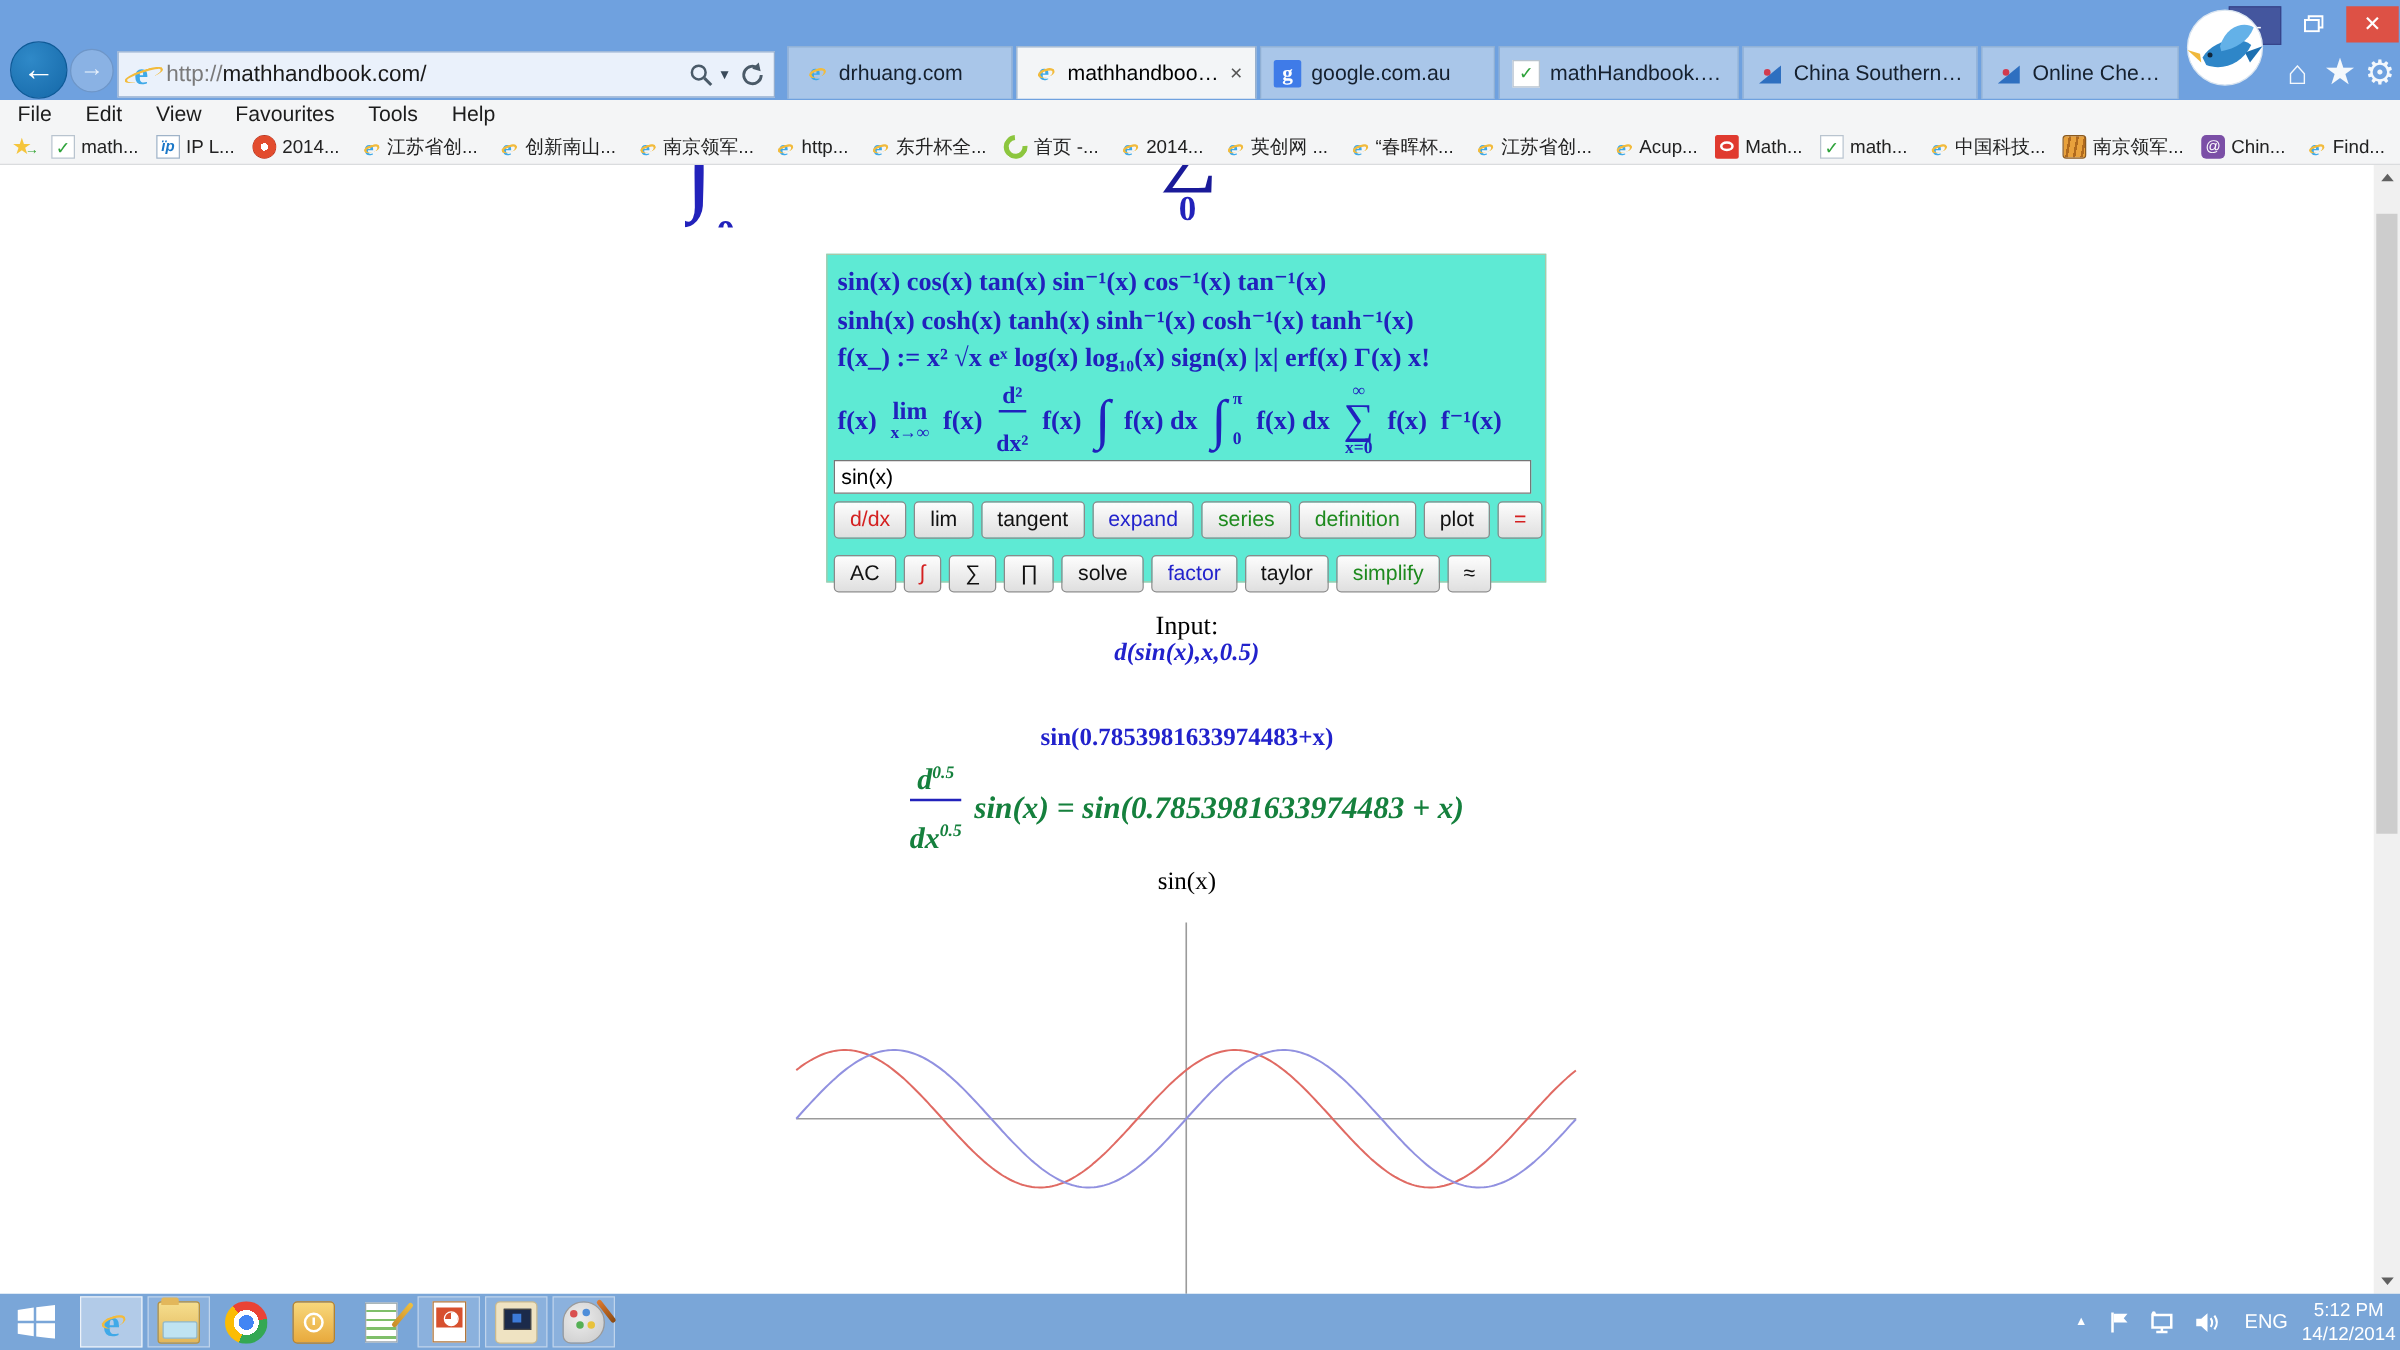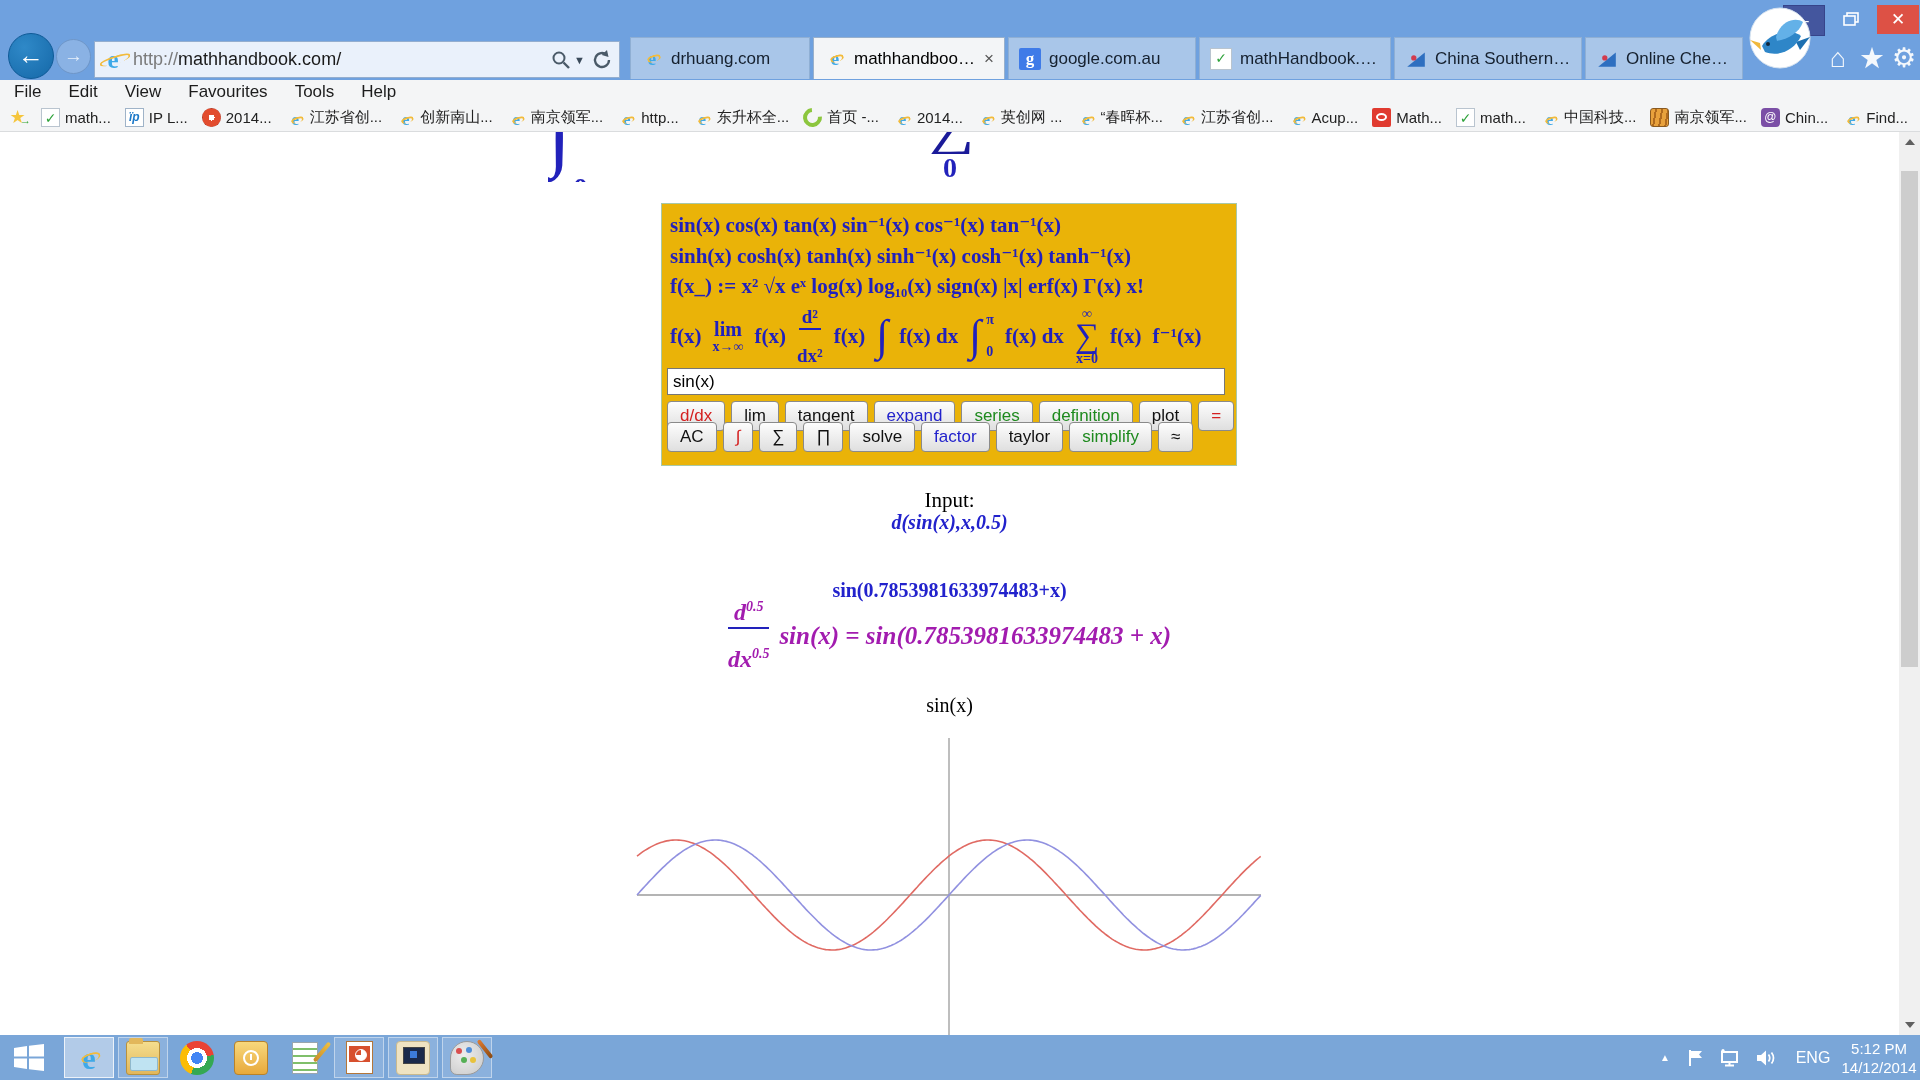--- a/index.html
+++ b/index.html
@@ -71,47 +71,47 @@
   #content{position:absolute;left:0;top:132px;width:1899px;height:903px;background:#fff;overflow:hidden;
            font-family:"Liberation Serif","DejaVu Serif",serif;}
   .cutbox{position:absolute;overflow:hidden;color:#2222BB;font-weight:bold;}
   #cut-int{left:548px;top:0;width:96px;height:50px;}
   #cut-int .g{font-size:84px;line-height:84px;display:inline-block;margin-top:-42px;}
   #cut-int .s{font-size:30px;vertical-align:-38px;margin-left:2px;color:#2222BB;}
   #cut-sum{left:915px;top:0;width:70px;height:22px;text-align:center;}
   #cut-sum .g{font-size:66px;line-height:66px;display:inline-block;margin-top:-48px;color:#1A1A99;}
   #cut-sum-sub{position:absolute;left:915px;top:20px;width:70px;text-align:center;color:#2222BB;font-weight:bold;font-size:28px;}
   
-  #panel{position:absolute;left:661px;top:71px;width:576px;height:263px;background:#eab308;
+  #panel{position:absolute;left:661px;top:71px;width:576px;height:263px;background:#5eead4;
          border:1px solid #A8C8A8;box-sizing:border-box;}
   .p-line{position:absolute;left:8px;color:#2121BD;font-weight:bold;font-size:21px;white-space:nowrap;}
   #pl1{top:8px;} #pl2{top:39px;} #pl3{top:70px;}
   #pl4{top:102px;height:60px;display:flex;align-items:center;column-gap:11px;font-size:21px;}
   .stk{display:inline-flex;flex-direction:column;align-items:center;line-height:1;}
   .stk-top{font-size:20px;} .stk-sup{font-size:14px;} .stk-sub{font-size:14px;margin-top:1px;}
   .frac2{display:inline-flex;flex-direction:column;align-items:center;line-height:1;}
   .frac2 .fr-n{font-size:19px;padding:0 3px 2px;border-bottom:2px solid #2121BD;}
   .frac2 .fr-d{font-size:19px;padding-top:16px;}
   .bigint{font-size:44px;font-weight:normal;line-height:44px;}
   .intlim{display:inline-flex;flex-direction:column;justify-content:space-between;height:46px;margin-left:-6px;font-size:14px;line-height:1;}
   .bigsum{font-size:34px;line-height:30px;font-weight:normal;}
   #p-input{position:absolute;left:5px;top:164px;width:558px;height:27px;border:1px solid #767676;
            background:#fff;font:17px "Liberation Sans","DejaVu Sans",sans-serif;padding:0 5px;box-sizing:border-box;}
   .btnrow{position:absolute;left:5px;display:flex;}
-  #row1{top:197px;} #row2{top:218px;}
+  #row1{top:197px;} #row2{top:240px;}
   .pbtn{height:30px;padding:0 12px;margin-right:6px;background:linear-gradient(#fdfdfd,#dfdfdf);
         border:1px solid #8a8a8a;border-radius:4px;font:17px "Liberation Sans","DejaVu Sans",sans-serif;
         display:inline-flex;align-items:center;}
   
   .ccol{position:absolute;left:0;width:1899px;text-align:center;}
   #lbl-input{top:356px;font-size:21px;color:#000;}
   #expr-input{top:379px;font-size:20px;color:#2222CC;font-weight:bold;font-style:italic;}
   #lbl-output{top:424px;font-size:21px;color:#000;}
   #expr-output{top:447px;font-size:20px;color:#2222CC;font-weight:bold;}
-  #formula{top:468px;color:#a21caf;font-weight:bold;font-style:italic;}
+  #formula{top:480px;color:#15803d;font-weight:bold;font-style:italic;}
   #formula .frac{display:inline-flex;flex-direction:column;vertical-align:middle;margin-right:10px;line-height:1;}
   #formula .frac .fr-n{font-size:24px;padding:0 2px 3px;border-bottom:2px solid #2222BB;}
   #formula .frac .fr-d{font-size:24px;padding-top:18px;}
   #formula sup{font-size:14px;}
   #formula .rhs{font-size:25px;vertical-align:middle;}
   #plot-title{top:562px;font-size:20px;color:#000;}
   #plot{position:absolute;left:620px;top:598px;}
   
   #scrollbar{position:absolute;left:1899px;top:132px;width:21px;height:903px;background:#F0F0F0;}
   .sb-arrow{position:absolute;left:0;width:21px;height:20px;display:flex;align-items:center;justify-content:center;}

